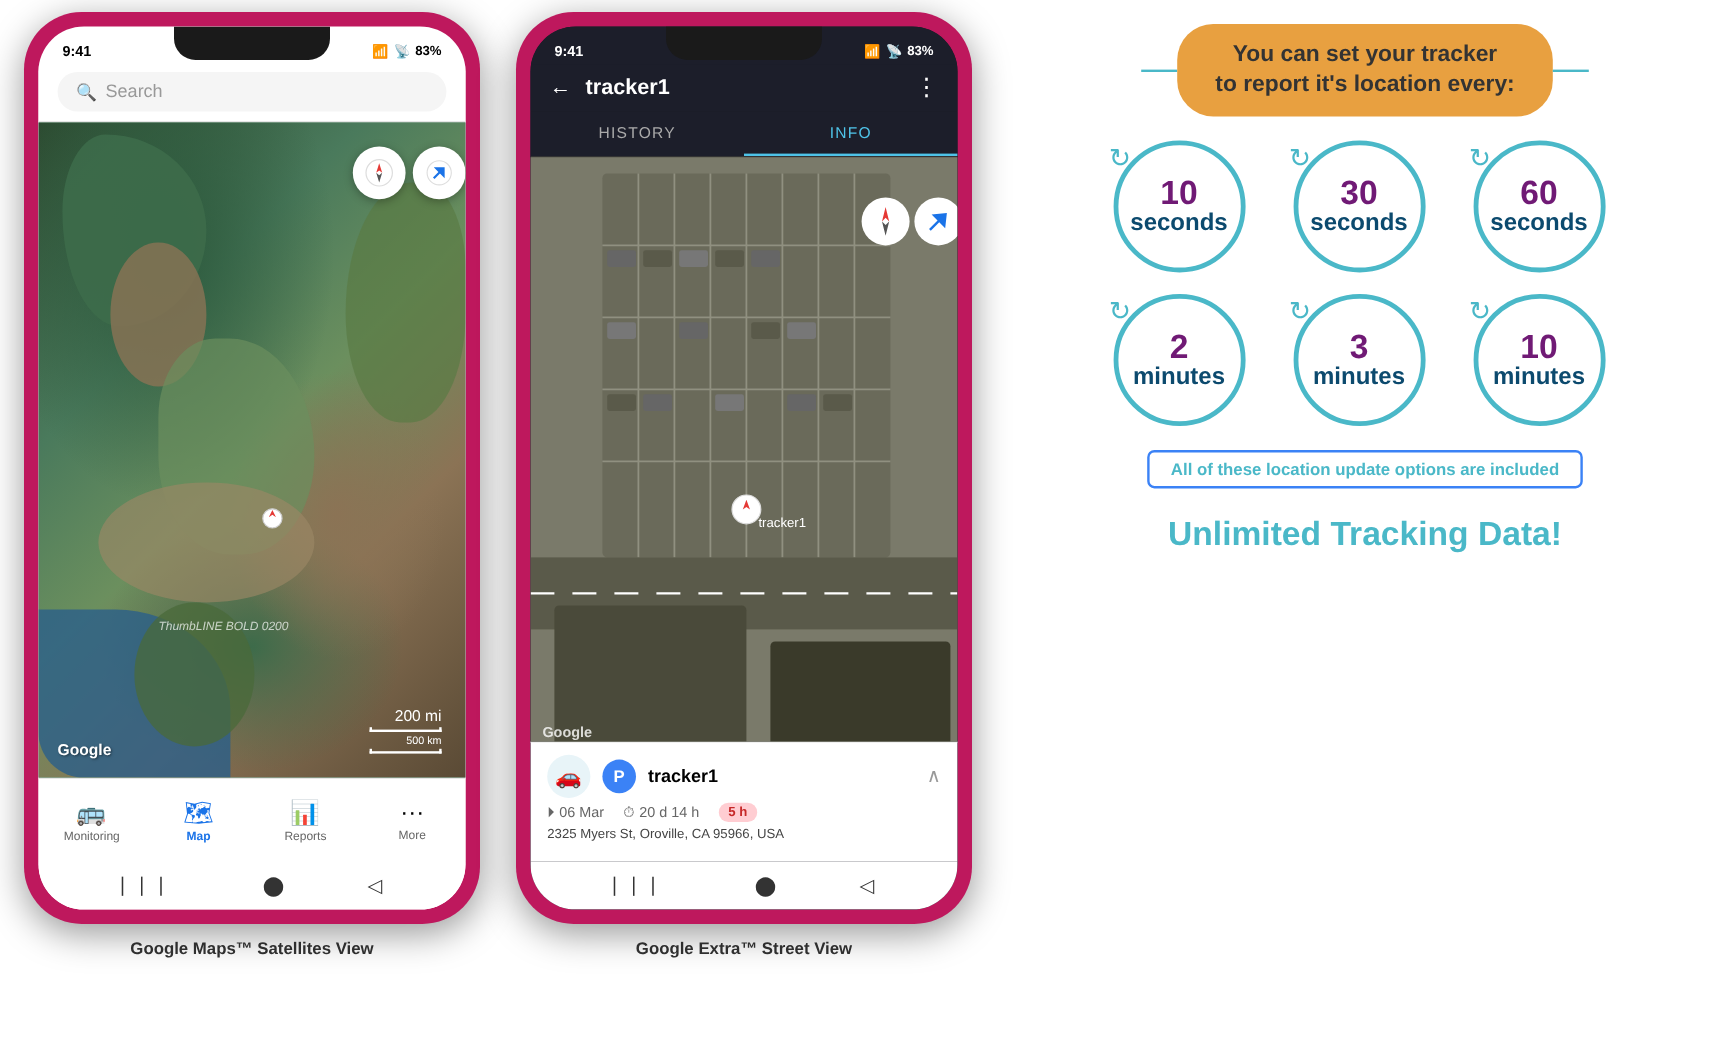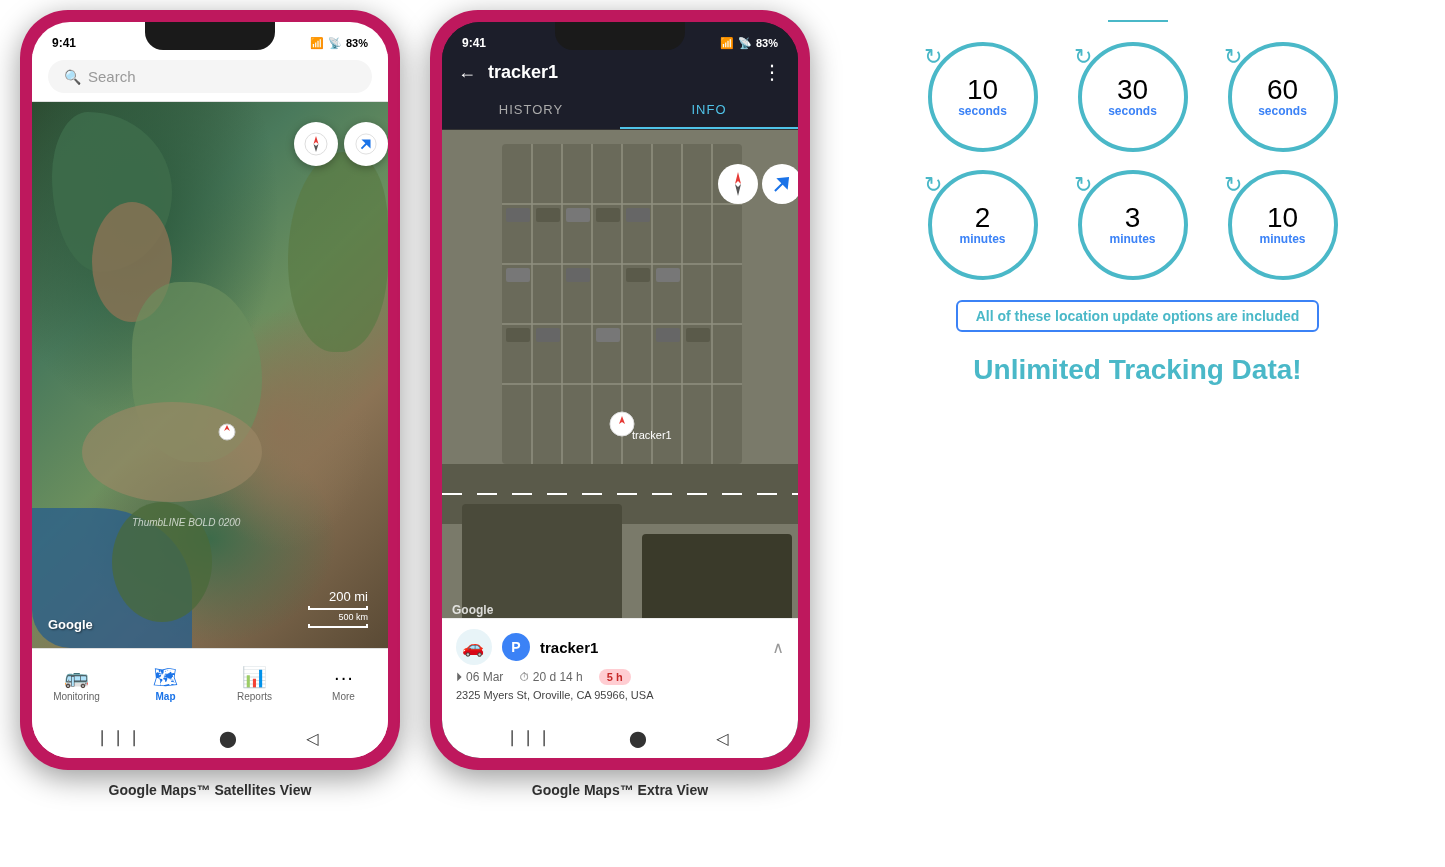--- a/index.html
+++ b/index.html
@@ -418,29 +418,29 @@
       display: flex;
       flex-direction: column;
       align-items: center;
       justify-content: center;
       position: relative;
       background: white;
     }
 
     .circle-number {
       font-size: 28px;
-      font-weight: normal;
-      color: #000000;
+      font-weight: bold;
+      color: #701a75;
       line-height: 1;
     }
 
     .circle-unit {
-      font-size: 12px;
-      font-weight: bold;
-      color: #3b82f6;
+      font-size: 20px;
+      font-weight: bold;
+      color: #0c4a6e;
     }
 
     
     .time-circle::before {
       content: '↺';
       position: absolute;
       top: -2px;
       left: -8px;
       font-size: 22px;
       color: #4ab8c8;
@@ -720,28 +720,32 @@
           </div>
         </div>
 
         <div class="android-nav" style="background:#fff;">
           <span class="android-btn">⎸⎸⎸</span>
           <span class="android-btn">⬤</span>
           <span class="android-btn">◁</span>
         </div>
       </div>
     </div>
-    <div class="phone-caption">Google Maps™ Extra View</div>
+    <div class="phone-caption">Google Extra™ Street View</div>
   </div>
 </div>
 
 <div class="info-section">
 
   <div style="position:relative;display:flex;align-items:center;gap:0;">
     <div style="flex:1;height:2px;background:#4ab8c8;width:30px;"></div>
+    <div class="headline-box">
+      <span class="headline-text" style="white-space:pre-line;">You can set your tracker
+to report it's location every:</span>
+    </div>
     <div style="flex:1;height:2px;background:#4ab8c8;width:30px;"></div>
   </div>
 
   <div class="circles-grid">
     <div class="time-circle">
       <span class="circle-number">10</span>
       <span class="circle-unit">seconds</span>
     </div>
     <div class="time-circle">
       <span class="circle-number">30</span>

